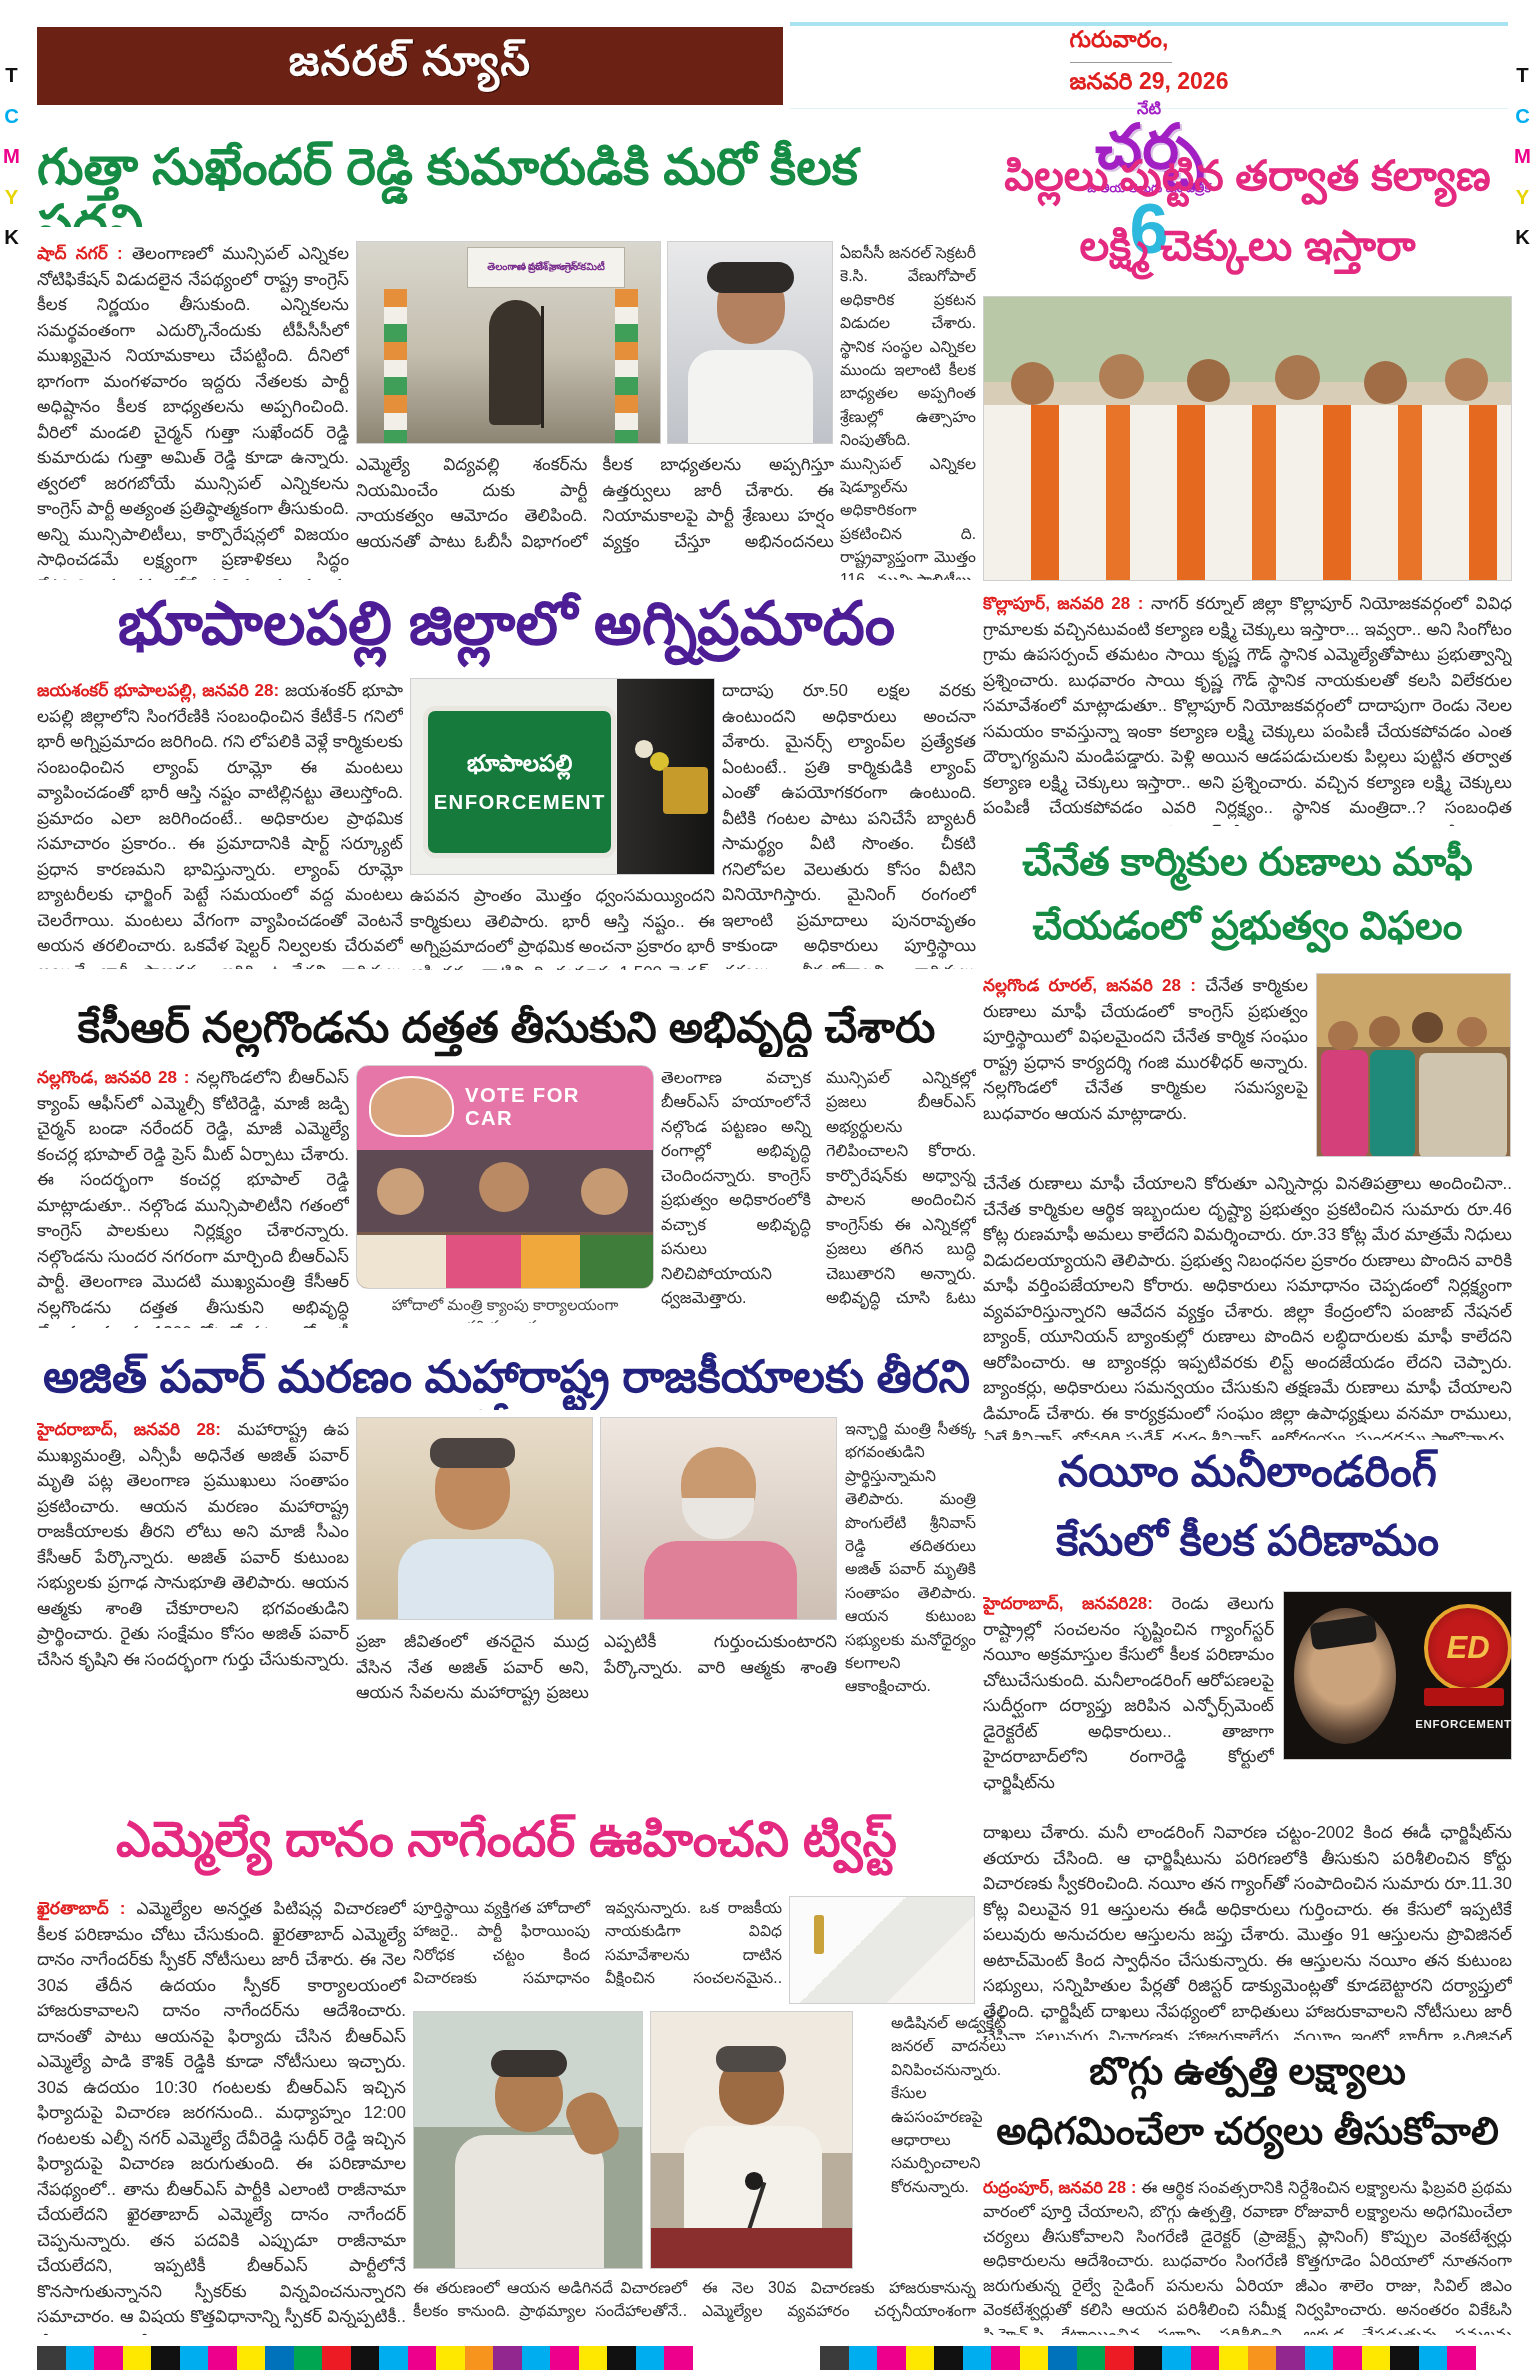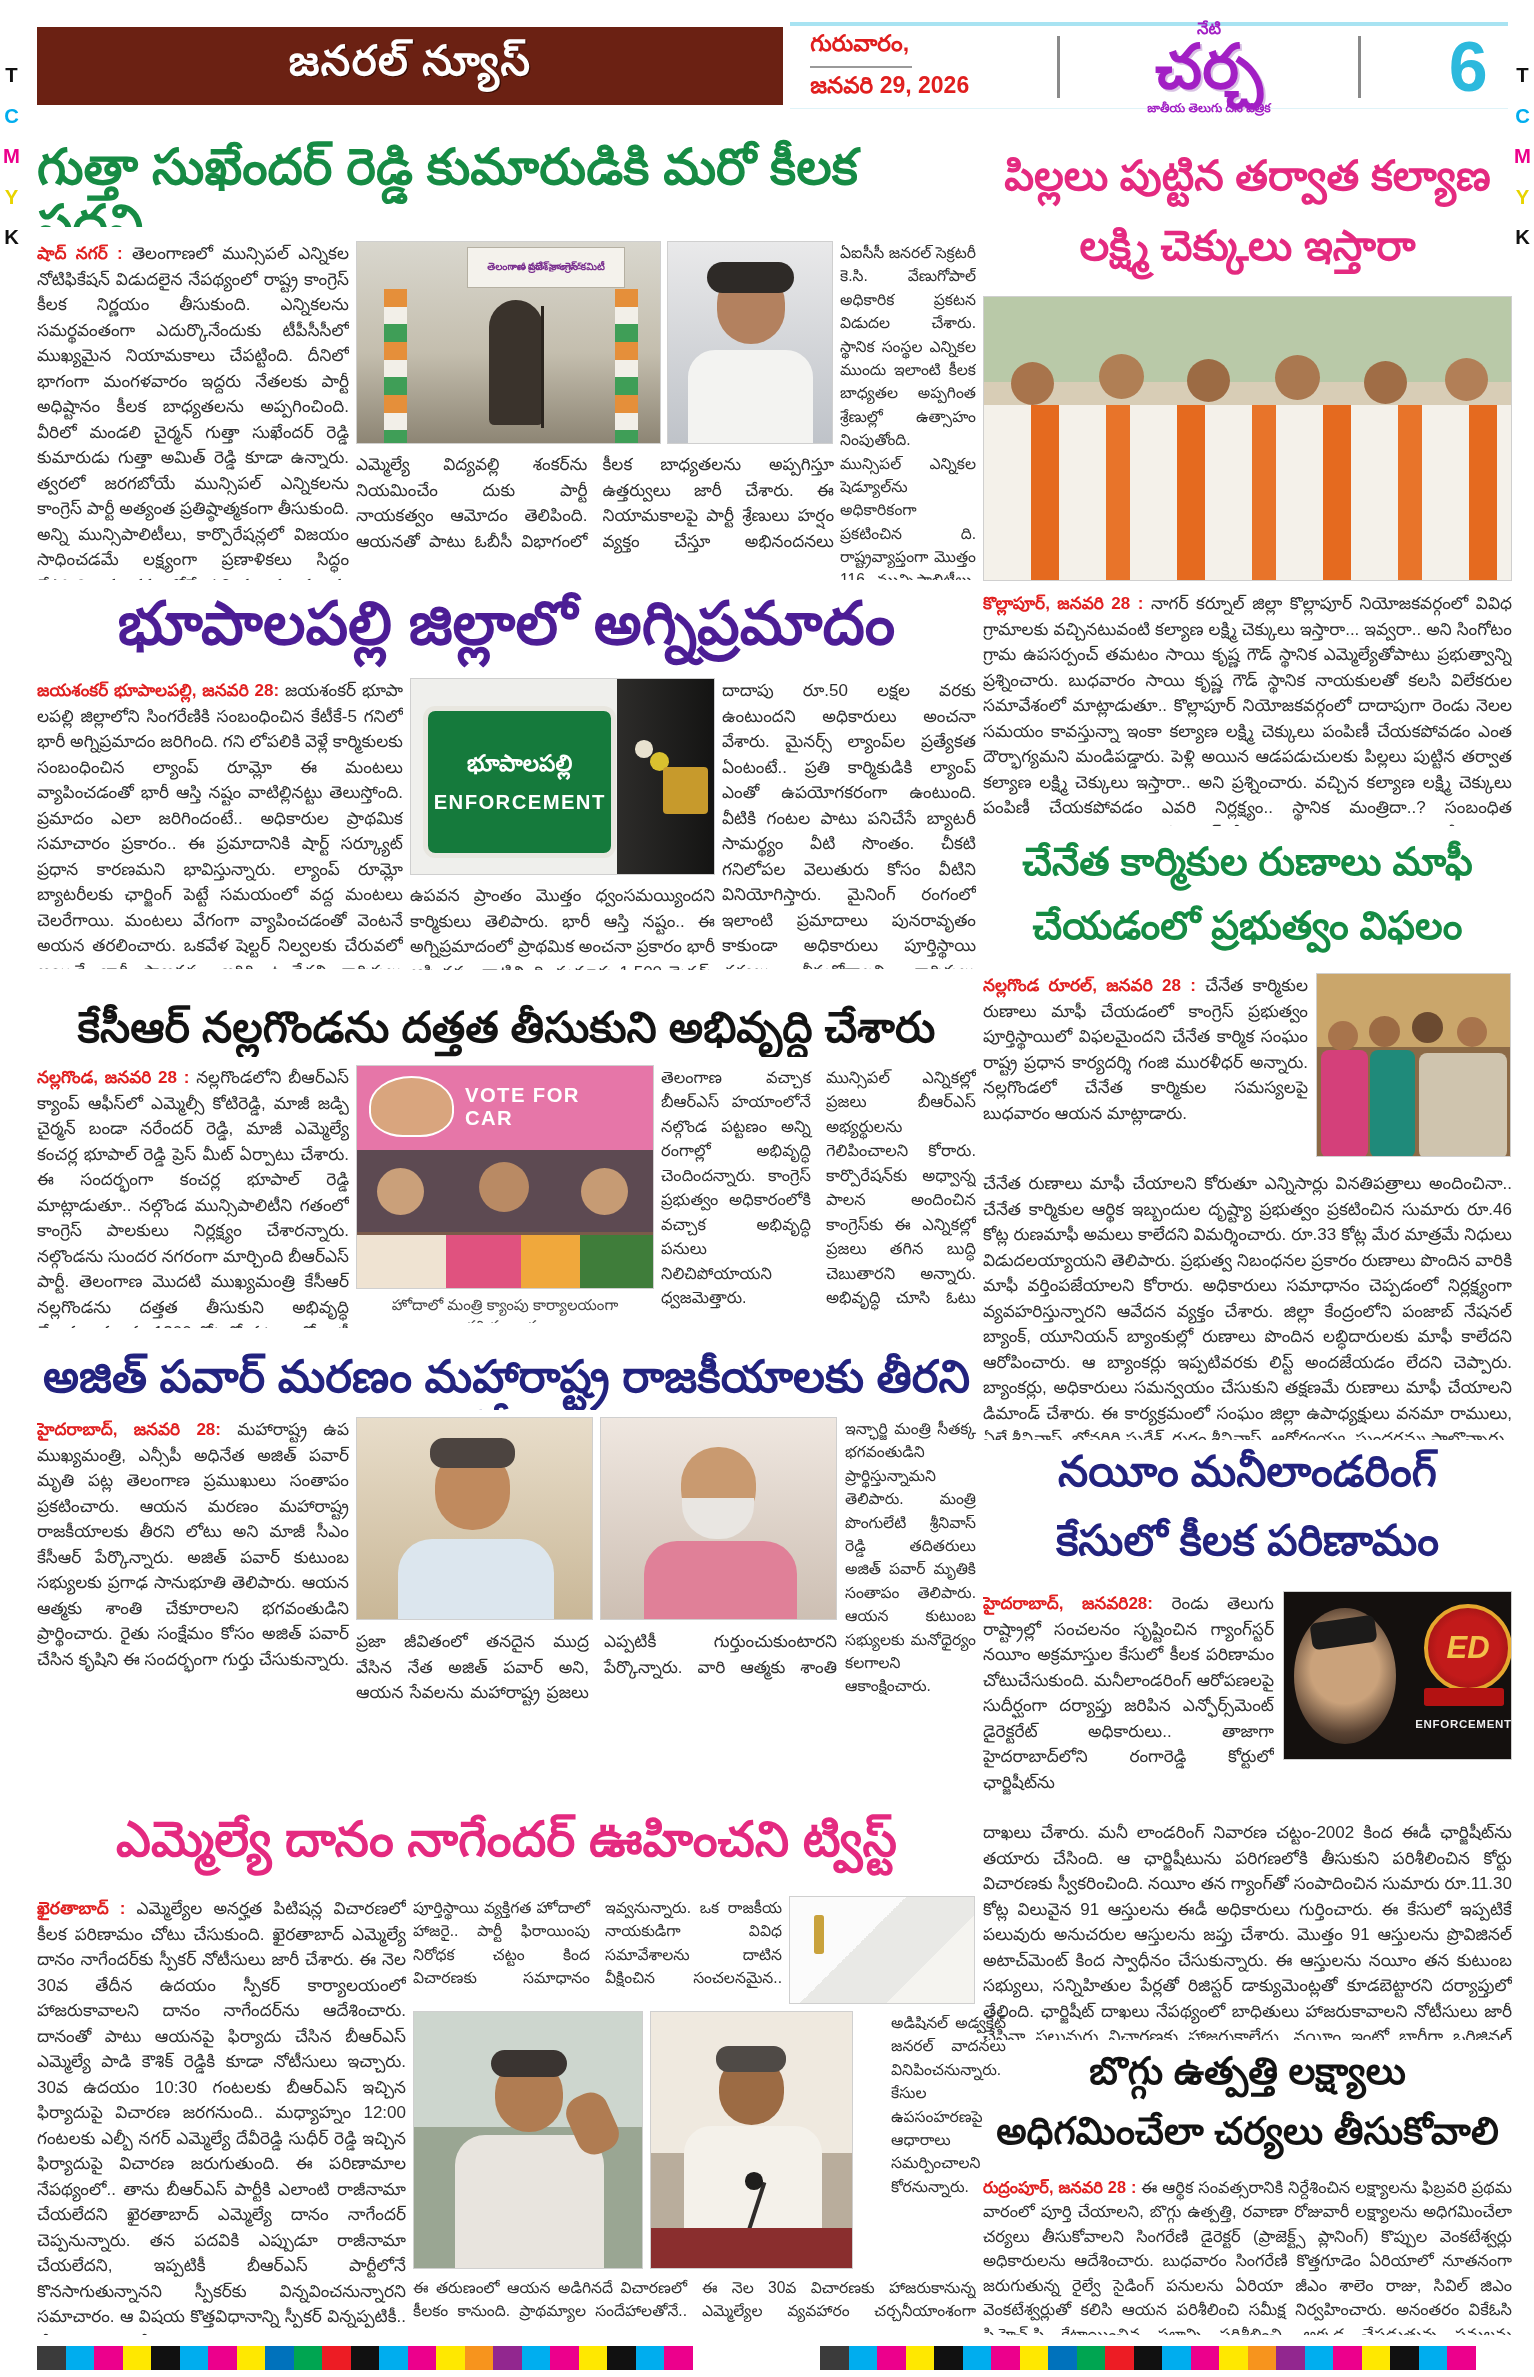--- a/index.html
+++ b/index.html
@@ -2,21 +2,21 @@
 <html style="font-size:11px"><head>
 <meta charset="utf-8">
 <style>
   html,body{margin:0;padding:0;background:#ffffff;}
   body{width:1534px;height:2377px;position:relative;font-family:"Liberation Sans","DejaVu Sans",sans-serif;color:#2b2b2b;overflow:hidden;}
   .abs{position:absolute;}
   
   .section-banner{background:#6b2113;color:#fff;display:flex;align-items:center;justify-content:center;
     font-size:42px;font-weight:800;letter-spacing:1.4px;text-shadow:1.4px 1.4px 0 #3c0f07;}
   .masthead-box{border-top:4.1px solid #a8e3f2;border-bottom:0.7px solid #dff3f8;background:#fff;
-    display:flex;align-items:center;justify-content:space-between;padding:0 20.3px;box-sizing:border-box;}
+    display:flex;align-items:center;justify-content:space-between;padding:0 20.3px;box-sizing:border-box;flex-direction:column;}
   .date-block{display:flex;flex-direction:column;align-items:flex-start;gap:4.1px;}
   .date-line{color:#e01f1f;font-weight:700;font-size:23px;}
   .date-rule{width:102px;height:1.4px;background:#9a9a9a;}
   .vbar{width:3.4px;height:62px;background:#8a8a8a;}
   .logo-block{display:flex;flex-direction:column;align-items:center;line-height:1;}
   .logo-top{color:#a21fc4;font-size:16.3px;font-weight:700;}
   .logo-main{color:#a21fc4;font-size:62px;font-weight:800;text-shadow:2px 2px 0 #d9c2e4;}
   .logo-tag{color:#a21fc4;font-size:12.2px;font-weight:700;margin-top:4px;}
   .page-num{color:#2cb9dd;font-size:70px;font-weight:700;line-height:1;}
   
@@ -122,21 +122,21 @@
   <div class="bt" style="position:absolute;left:685px;top:88px;width:254px;height:291px;">దాదాపు రూ.50 లక్షల వరకు ఉంటుందని అధికారులు అంచనా వేశారు. మైనర్స్ ల్యాంప్‌ల ప్రత్యేకత ఏంటంటే.. ప్రతి కార్మికుడికి ల్యాంప్ ఎంతో ఉపయోగకరంగా ఉంటుంది. వీటికి గంటల పాటు పనిచేసే బ్యాటరీ సామర్థ్యం వీటి సొంతం. చీకటి గనిలోపల వెలుతురు కోసం వీటిని వినియోగిస్తారు. మైనింగ్ రంగంలో ఇలాంటి ప్రమాదాలు పునరావృతం కాకుండా అధికారులు పూర్తిస్థాయి చర్యలు తీసుకోవాలని కార్మికులు కోరారు. ఘటన సమాచారం అందుకున్న వెంటనే ఉన్నతాధికారులు గని వద్దకు చేరుకుని పరిస్థితిని సమీక్షించారు. ఈ ఘటనపై సమగ్ర దర్యాప్తు చేపట్టాలని కార్మిక సంఘాలు డిమాండ్ చేశాయి.</div>
 </div>
 
 <div class="abs" style="left:37px;top:1003px;width:939px;height:325px;">
   <div class="hl black" style="position:absolute;left:0;top:0;width:939px;height:54px;font-size:43px;">కేసీఆర్ నల్లగొండను దత్తత తీసుకుని అభివృద్ధి చేశారు</div>
   <div class="bt" style="position:absolute;left:0;top:62px;width:312px;height:263px;">
     <span class="dl">నల్లగొండ, జనవరి 28 :</span>
     <span>నల్లగొండలోని బీఆర్ఎస్ క్యాంప్ ఆఫీస్‌లో ఎమ్మెల్సీ కోటిరెడ్డి, మాజీ జడ్పి చైర్మన్ బండా నరేందర్ రెడ్డి, మాజీ ఎమ్మెల్యే కంచర్ల భూపాల్ రెడ్డి ప్రెస్ మీట్ ఏర్పాటు చేశారు. ఈ సందర్భంగా కంచర్ల భూపాల్ రెడ్డి మాట్లాడుతూ.. నల్గొండ మున్సిపాలిటీని గతంలో కాంగ్రెస్ పాలకులు నిర్లక్ష్యం చేశారన్నారు. నల్గొండను సుందర నగరంగా మార్చింది బీఆర్ఎస్ పార్టీ. తెలంగాణ మొదటి ముఖ్యమంత్రి కేసీఆర్ నల్లగొండను దత్తత తీసుకుని అభివృద్ధి చేశారన్నారు. రూ.1300 కోట్లతో పట్టణంలో ఐటీ హబ్, మెడికల్ కళాశాల, రోడ్ల అభివృద్ధి, త్రాగు నీరు, శానిటేషన్, అండర్ గ్రౌండ్ డ్రైనేజీ, ట్రాఫిక్ అండర్ వంతెనలు నిర్మించారని తెలిపారు.</span>
   </div>
 
-  <div class="ph" style="left:319px;top:62px;width:298px;height:224px;background:linear-gradient(180deg,#e676a8 0 38%,#5d4a52 38% 75%,#7a5b4a 75% 100%);">
+  <div class="ph" style="left:319px;top:62px;width:298px;height:224px;background:linear-gradient(180deg,#e676a8 0 38%,#5d4a52 38% 75%,#7a5b4a 75% 100%);border-radius:12px;">
     <div style="left:12.2px;top:9.5px;width:81px;height:57px;border-radius:50% 50% 40% 40%;background:#d9a57e;border:2.7px solid #fff;position:absolute;"></div>
     <div style="left:108px;top:17.6px;width:169px;height:31px;color:#fff;font-weight:800;font-size:20.3px;letter-spacing:1.4px;position:absolute;">VOTE FOR CAR</div>
     <div style="left:20.3px;top:102px;width:47px;height:47px;border-radius:50%;background:#caa07a;position:absolute;"></div>
     <div style="left:122px;top:96px;width:50px;height:50px;border-radius:50%;background:#b98a64;position:absolute;"></div>
     <div style="left:224px;top:102px;width:47px;height:47px;border-radius:50%;background:#c69b74;position:absolute;"></div>
     <div style="left:0;top:169px;width:298px;height:54px;background:linear-gradient(90deg,#efe3d2 0 30%,#e0527f 30% 55%,#f0a83c 55% 75%,#3f7d3a 75% 100%);position:absolute;"></div>
   </div>
   <div class="caption" style="position:absolute;left:319px;top:293px;width:298px;height:27px;">హోదాలో మంత్రి క్యాంపు కార్యాలయంగా చర్చిస్తున్నారు.</div>
   <div class="bt c2" style="position:absolute;left:624px;top:62px;width:315px;height:263px;font-size:16.3px;">తెలంగాణ వచ్చాక బీఆర్ఎస్ హయాంలోనే నల్గొండ పట్టణం అన్ని రంగాల్లో అభివృద్ధి చెందిందన్నారు. కాంగ్రెస్ ప్రభుత్వం అధికారంలోకి వచ్చాక అభివృద్ధి పనులు నిలిచిపోయాయని ధ్వజమెత్తారు. మున్సిపల్ ఎన్నికల్లో ప్రజలు బీఆర్ఎస్ అభ్యర్థులను గెలిపించాలని కోరారు. కార్పొరేషన్‌కు అధ్వాన్న పాలన అందించిన కాంగ్రెస్‌కు ఈ ఎన్నికల్లో ప్రజలు తగిన బుద్ధి చెబుతారని అన్నారు. అభివృద్ధి చూసి ఓటు వేయాలని విజ్ఞప్తి చేశారు.</div>
 </div>

